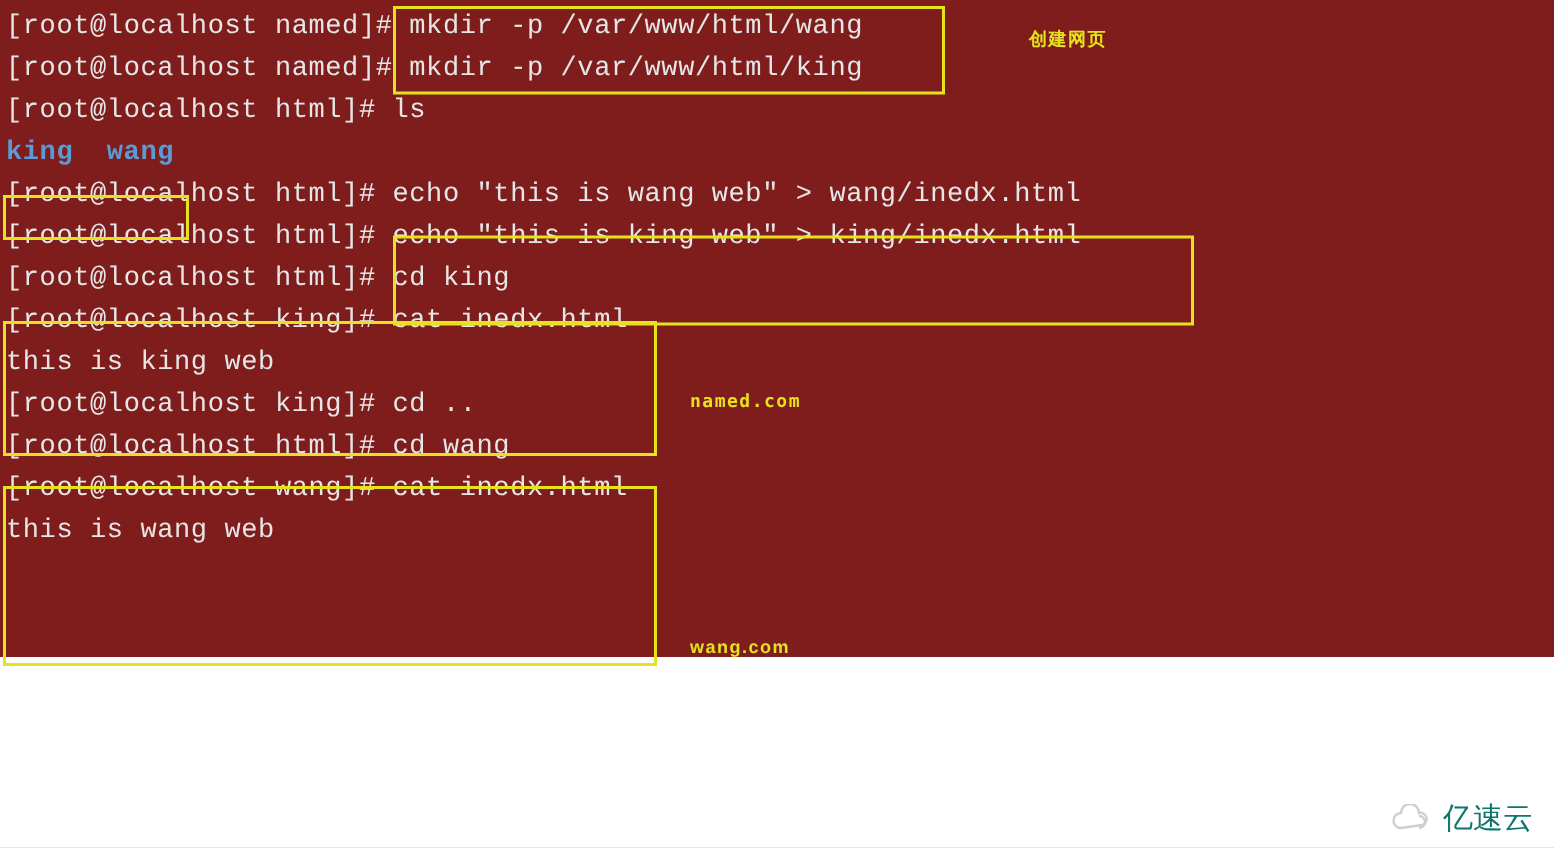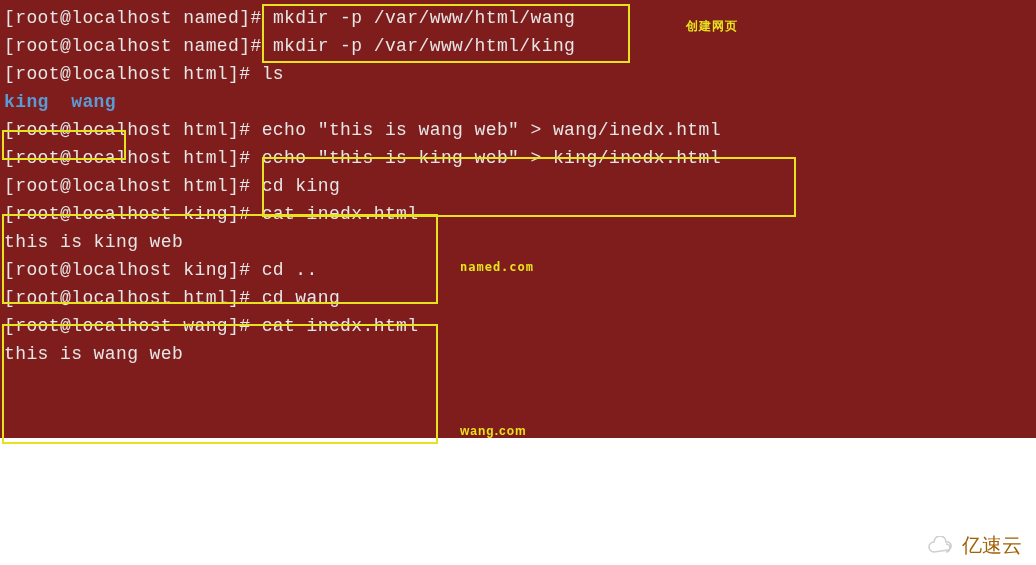--- a/index.html
+++ b/index.html
@@ -40,21 +40,21 @@
     font-family: "SimHei", "Microsoft YaHei", "Consolas", sans-serif;
     font-size: 12px;
     font-weight: bold;
     letter-spacing: 1px;
     pointer-events: none;
   }
   .watermark {
     position: absolute;
     right: 14px;
     bottom: 6px;
-    color: #a16207;
+    color: #0f766e;
     font-size: 20px;
     font-family: Liberation Sans, sans-serif;
     display: flex;
     align-items: center;
     gap: 6px;
     justify-content: center;
   }
   .watermark svg { opacity: 0.7; }
   .footer-strip {
     position: absolute;

